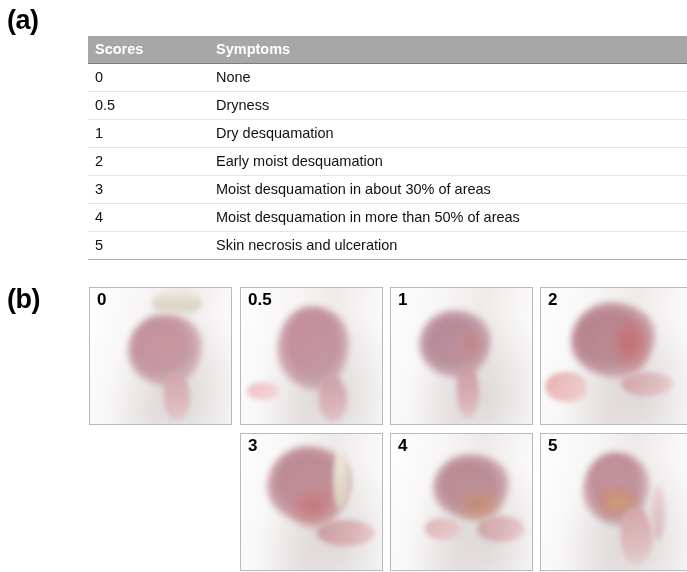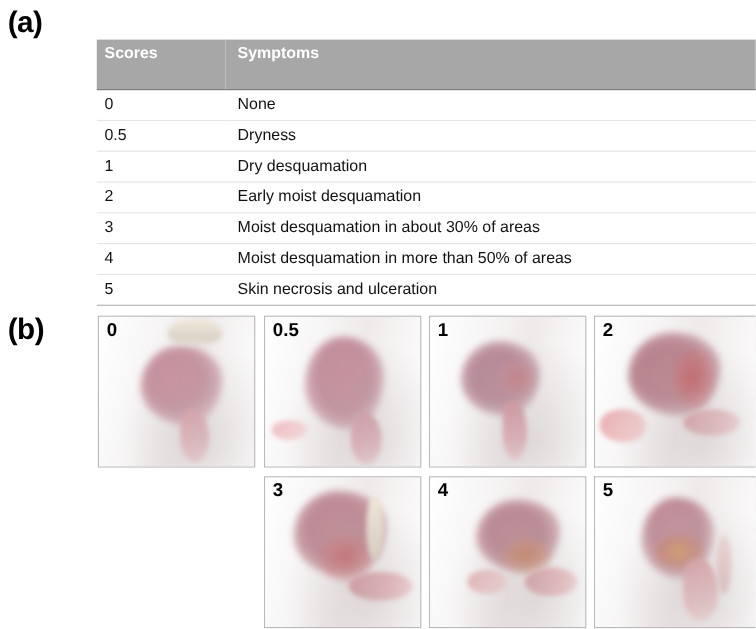--- a/index.html
+++ b/index.html
@@ -36,21 +36,21 @@
     table-layout: fixed;
     font-size: 14.5px;
     color: #111111;
   }
   #score-table th {
     background: #a7a7a7;
     color: #ffffff;
     font-weight: bold;
     font-size: 14.5px;
     text-align: left;
-    padding: 5px 0 24px 7px;
+    padding: 5px 0 6px 7px;
     border-bottom: 1px solid #7d7d7d;
   }
   #score-table td {
     padding: 5px 0 6px 7px;
     border-bottom: 1px solid #e4e4e4;
     background: #ffffff;
     font-size: 14.5px;
     color: #111111;
     white-space: nowrap;
   }

